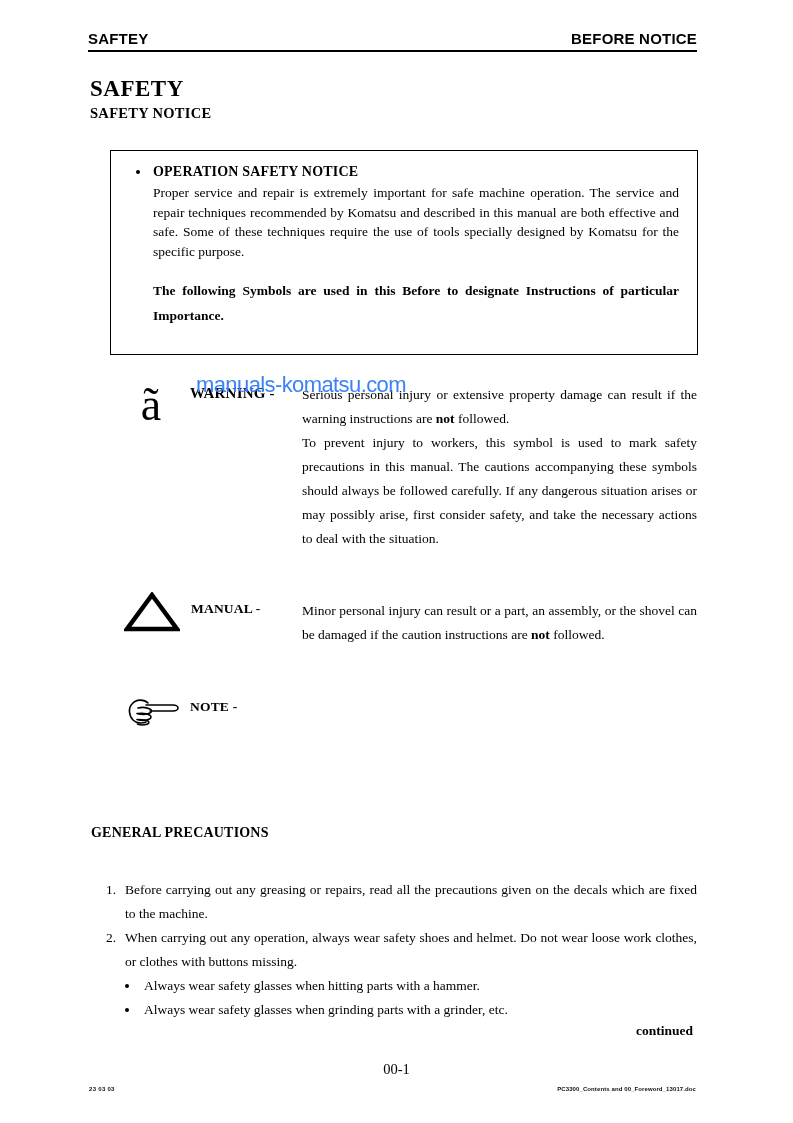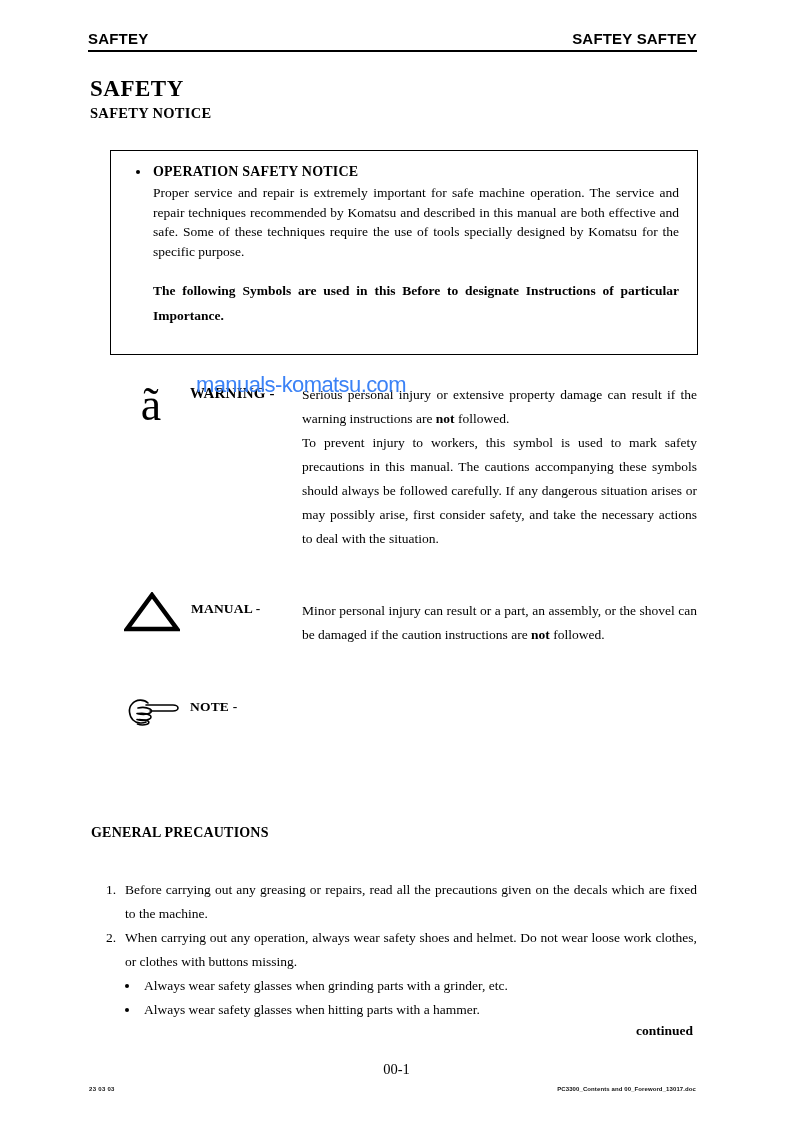--- a/index.html
+++ b/index.html
@@ -298,21 +298,21 @@
     pointer-events: none;
   }
 </style>
 </head>
 <body>
 
 <div class="page">
 
   <div class="header">
     <span>SAFTEY</span>
-    <span>SAFTEY SAFTEY</span>
+    <span>BEFORE NOTICE</span>
   </div>
   <div class="header-rule"></div>
 
   <div class="title-main">SAFETY</div>
   <div class="title-sub">SAFETY NOTICE</div>
 
   <div class="notice-box">
     <div class="notice-inner">
       <div class="notice-heading">
         <span class="dot"></span>
@@ -362,25 +362,25 @@
     </div>
     <div class="gp-item">
       <span class="num">2.</span>
       <span>When carrying out any operation, always wear safety shoes and helmet. Do not wear loose work clothes, or clothes with buttons missing.</span>
     </div>
   </div>
 
   <div class="gp-sublist">
     <div class="gp-subitem">
       <span class="dot"></span>
-      <span>Always wear safety glasses when grinding parts with a grinder, etc.</span>
+      <span>Always wear safety glasses when hitting parts with a hammer.</span>
     </div>
     <div class="gp-subitem">
       <span class="dot"></span>
-      <span>Always wear safety glasses when hitting parts with a hammer.</span>
+      <span>Always wear safety glasses when grinding parts with a grinder, etc.</span>
     </div>
   </div>
 
   <div class="continued">continued</div>
 
   <div class="page-number">00-1</div>
   <div class="foot-left">23 03 03</div>
   <div class="foot-right">PC3300_Contents and 00_Foreword_13017.doc</div>
 
   <div class="watermark">manuals-komatsu.com</div>

